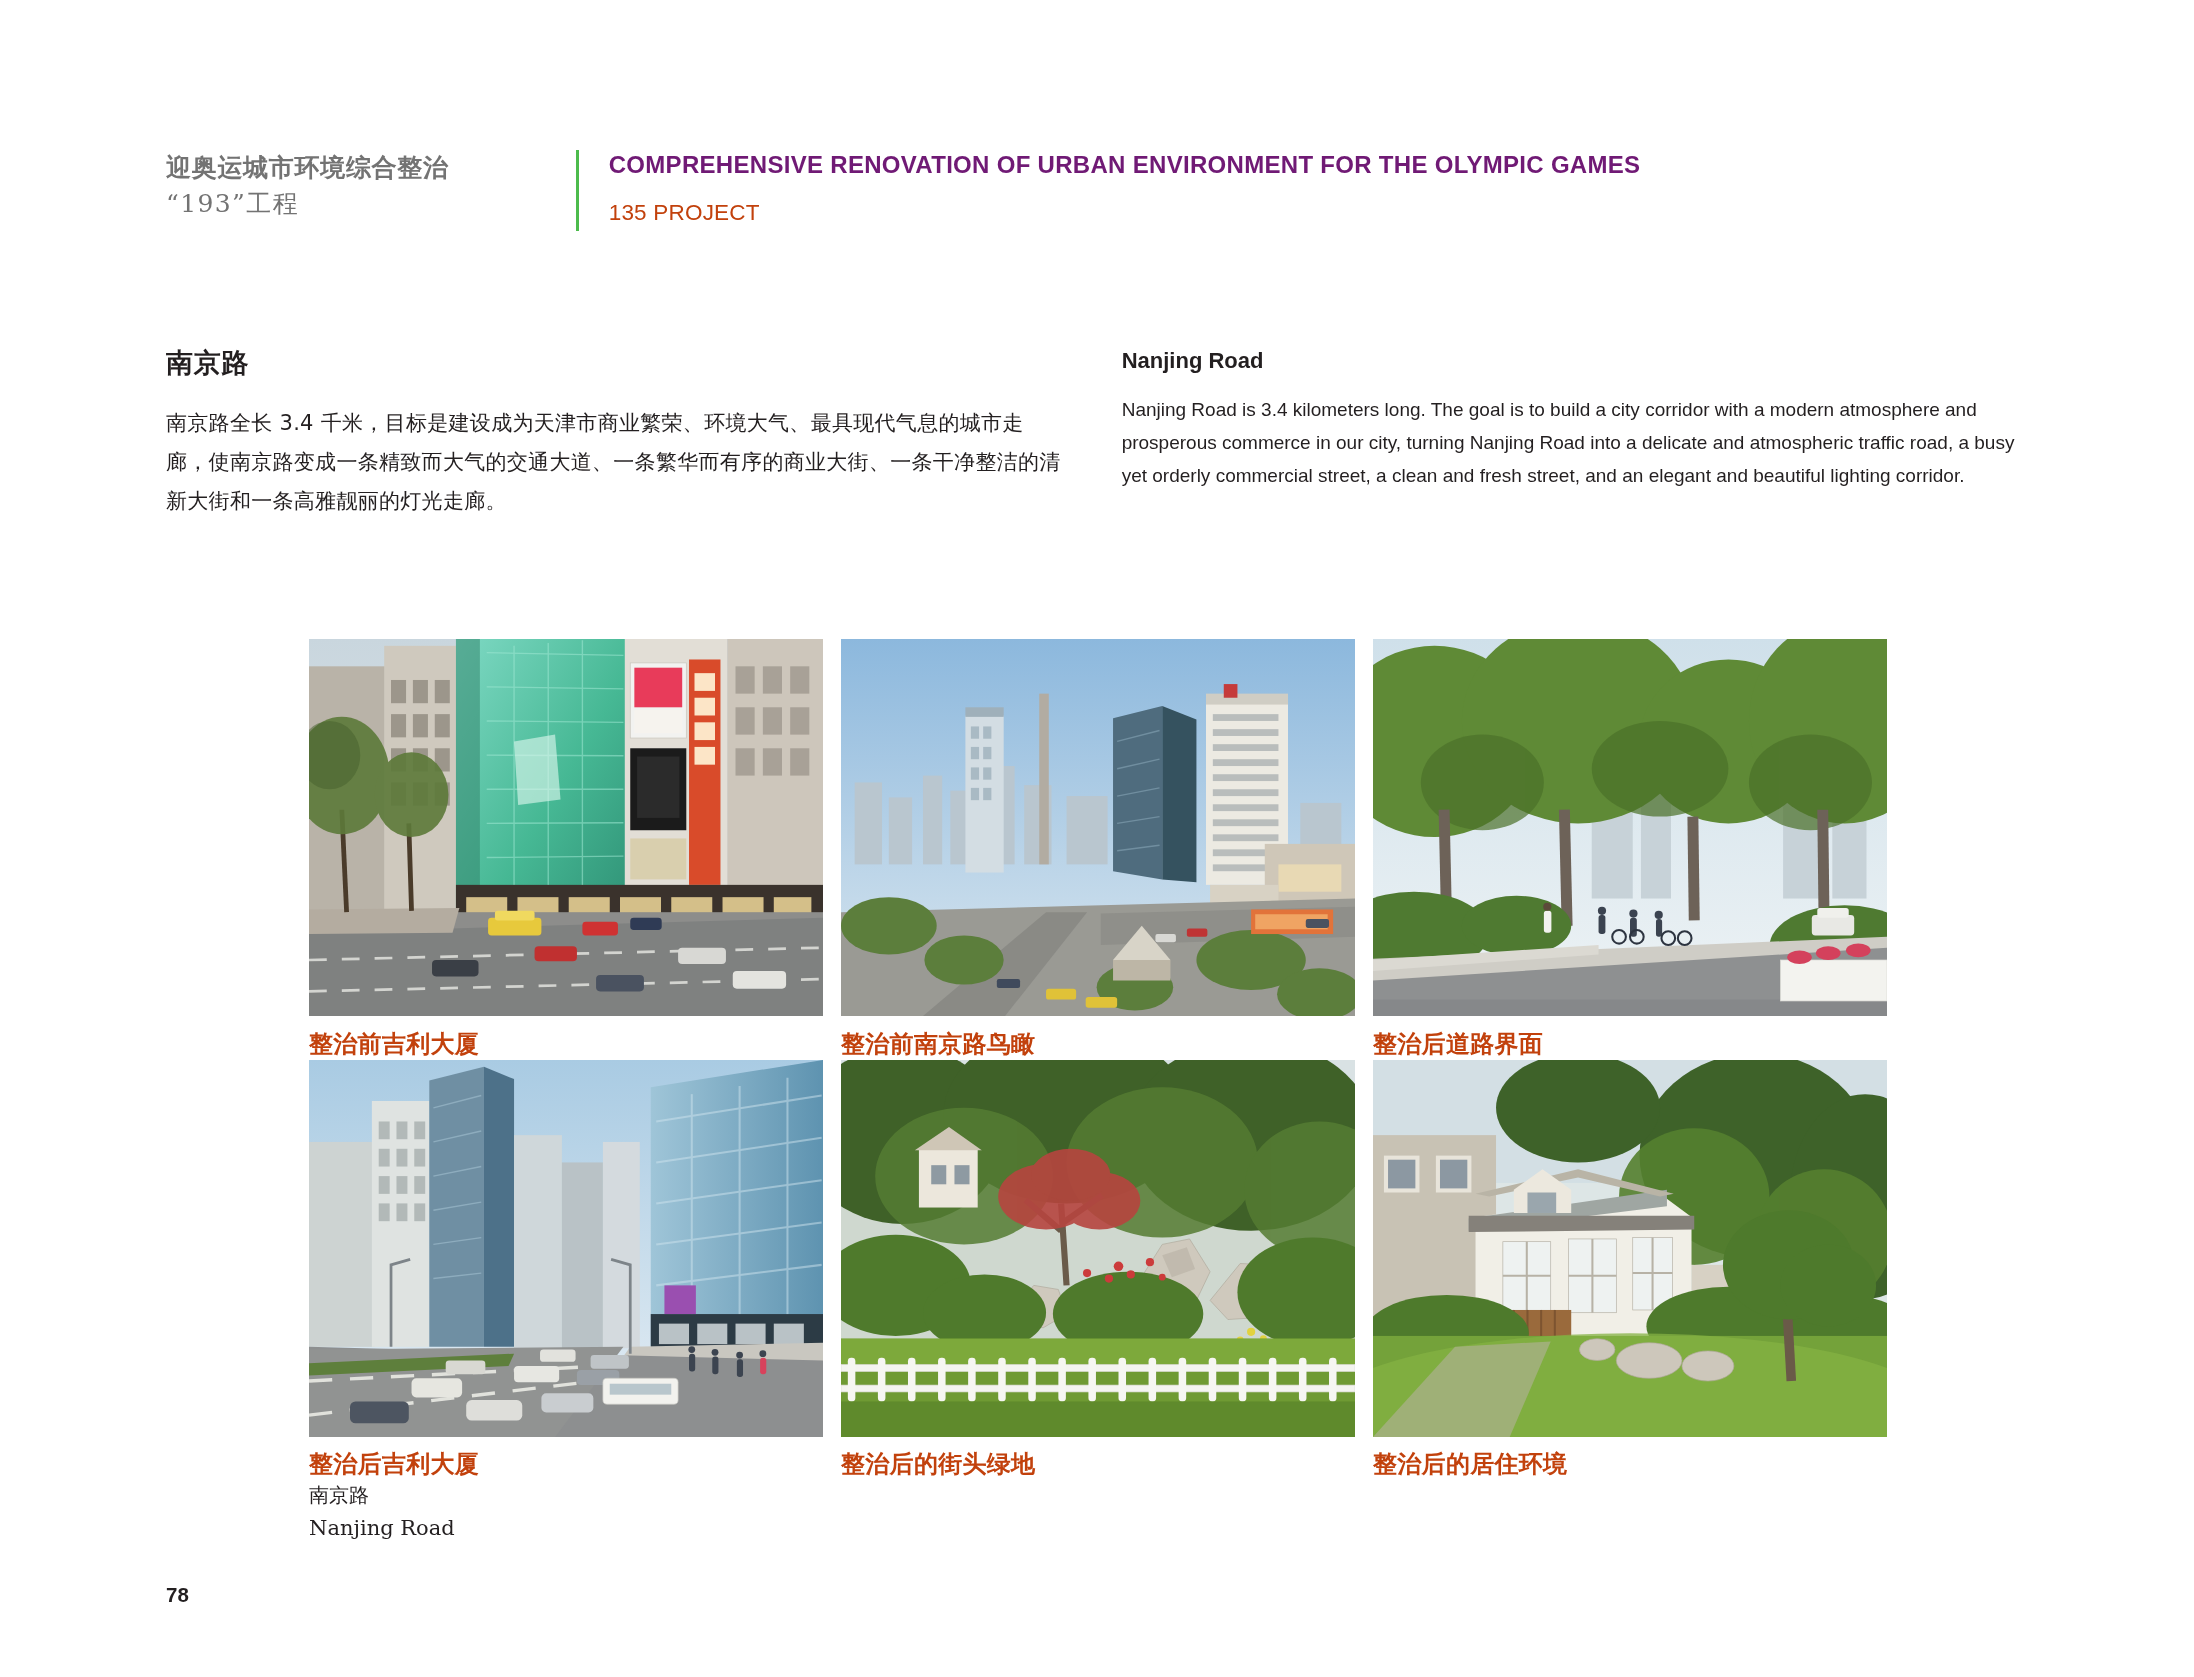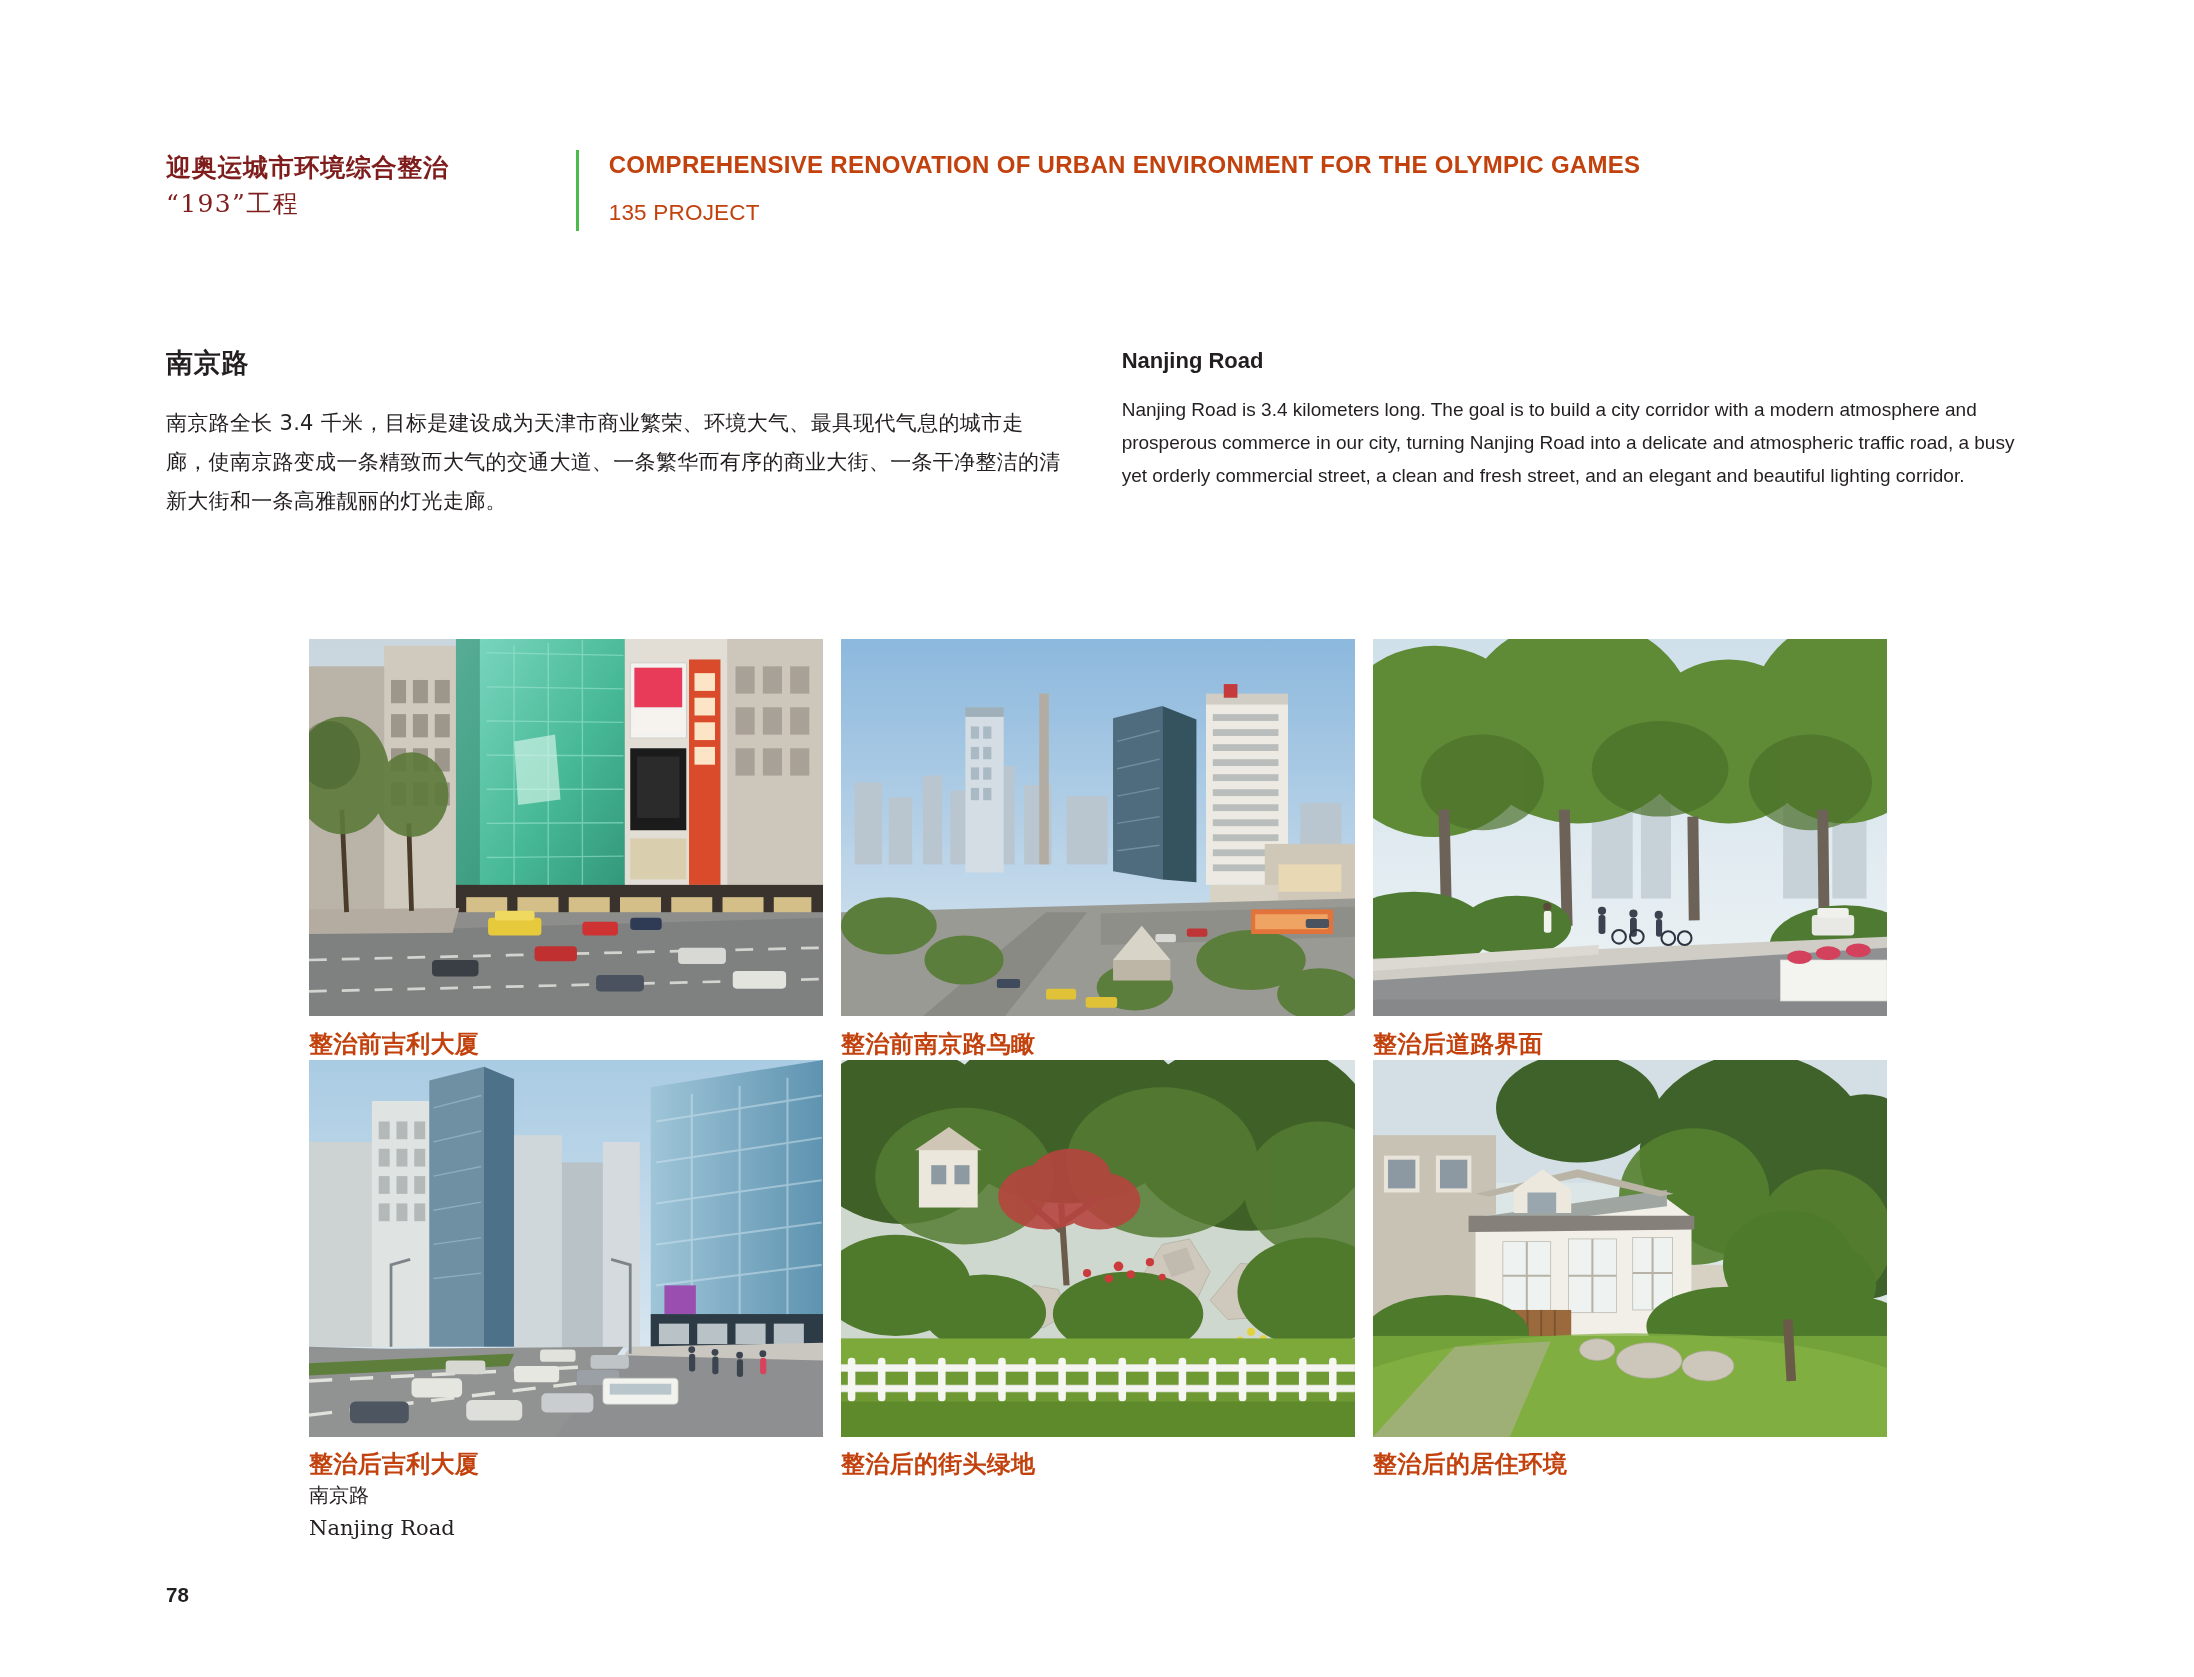--- a/index.html
+++ b/index.html
@@ -26,21 +26,21 @@
   .header {
     position: absolute;
     left: 166px;
     top: 150px;
     width: 1844px;
     display: flex;
     align-items: flex-start;
   }
   .header-cn {
     width: 410px;
-    color: #7f1d1d;
+    color: #737373;
     font-family: "DejaVu Sans", sans-serif;
     font-size: 25px;
     line-height: 1.42;
     font-weight: 600;
     letter-spacing: 0.7px;
   }
   .header-cn .line2 {
     display: block;
     font-family: "DejaVu Serif", serif;
     font-weight: 500;
@@ -50,21 +50,21 @@
     width: 2.7px;
     align-self: stretch;
     min-height: 81px;
     background: #4cbb4c;
     margin-right: 30px;
   }
   .header-en {
     padding-top: 1.4px;
   }
   .header-en .en-title {
-    color: #c2410c;
+    color: #701a75;
     font-size: 24px;
     font-weight: bold;
     letter-spacing: 0.3px;
     white-space: nowrap;
   }
   .header-en .en-sub {
     margin-top: 21px;
     color: #c2410c;
     font-size: 22.5px;
     font-weight: normal;

